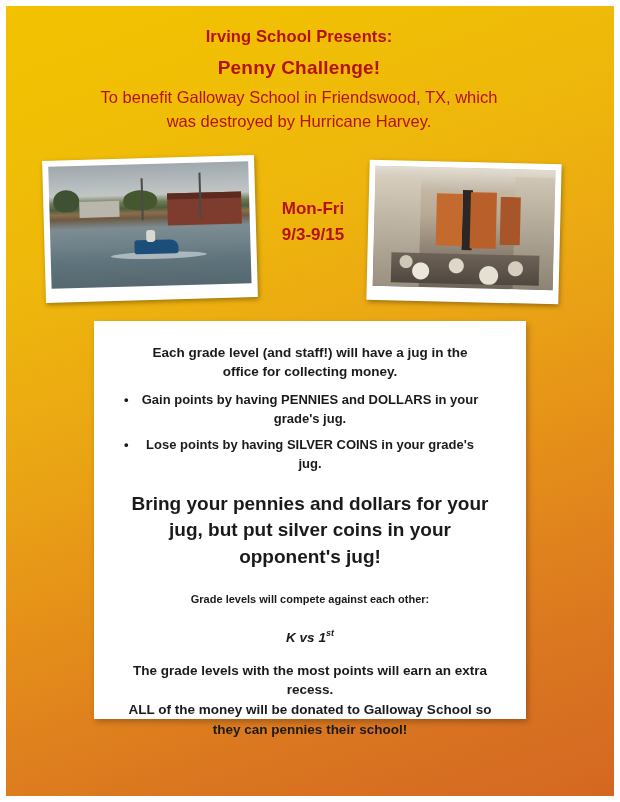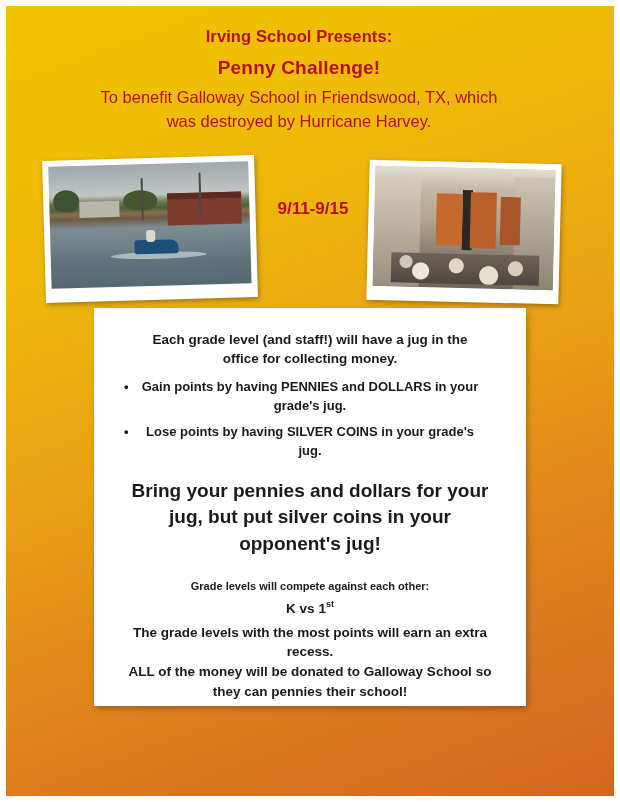--- a/index.html
+++ b/index.html
@@ -210,21 +210,21 @@
       radial-gradient(circle at 66% 70%, #e6e0d2 0 9px, transparent 10px),
       radial-gradient(circle at 84% 45%, #d5cdbd 0 7px, transparent 8px),
       radial-gradient(circle at 10% 30%, #cfc7b7 0 6px, transparent 7px),
       linear-gradient(to bottom, #6d6257, #4f4840);
   }
 
   
   .body-panel {
     position: absolute;
     left: 94px;
-    top: 308px;
+    top: 321px;
     width: 432px;
     height: 398px;
     background: #ffffff;
     box-shadow: 2px 3px 6px rgba(0,0,0,0.25);
     box-sizing: border-box;
     padding: 22px 26px 18px 26px;
     text-align: center;
     color: #1a1a1a;
   }
   .body-panel .intro {
@@ -257,49 +257,51 @@
     line-height: 1.38;
     margin: 18px 6px 0 6px;
   }
   .compete {
     font-size: 11px;
     font-weight: bold;
     margin-top: 22px;
     line-height: 1.4;
   }
   .matchups {
-    margin-top: 4px;
+    margin-top: 20px;
     font-size: 13.5px;
     font-weight: bold;
     line-height: 1.5;
+    font-style: italic;
   }
   .matchups sup {
     font-size: 9px;
     vertical-align: super;
   }
   .closing {
     font-size: 13.5px;
     font-weight: bold;
-    margin-top: 4px;
+    margin-top: 13px;
     line-height: 1.45;
   }
 </style>
 </head>
 <body>
 
 <div class="poster">
 
   <div class="header">
     <div class="presents">Irving School Presents:</div>
     <div class="title">Penny Challenge!</div>
     <div class="subtitle">To benefit Galloway School in Friendswood, TX, which was destroyed by Hurricane Harvey.</div>
   </div>
 
   <div class="dates">
-    <div>9/11-9/15</div>
+    <div>Mon-Fri</div>
+    <div>9/3-9/15</div>
   </div>
 
   <div class="photo photo-left">
     <div class="frame">
       <div class="tree1"></div>
       <div class="tree2"></div>
       <div class="barn2"></div>
       <div class="barn"></div>
       <div class="pole"></div>
       <div class="pole b"></div>

